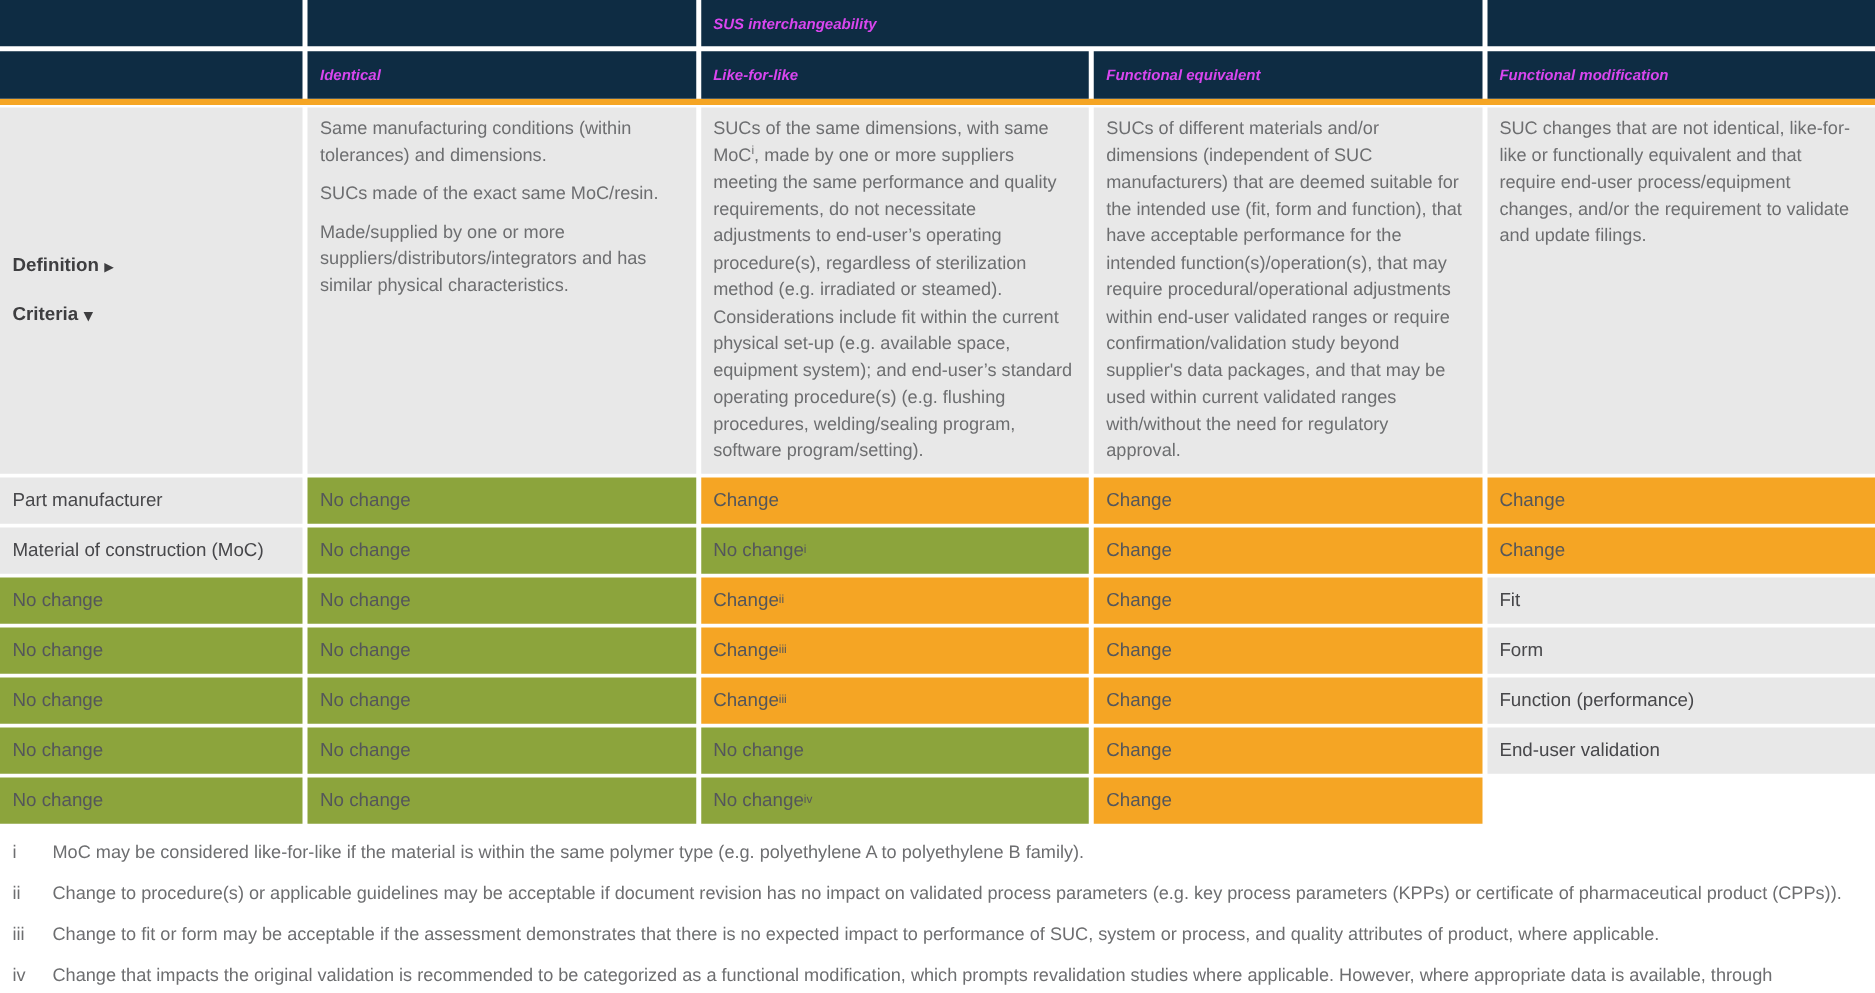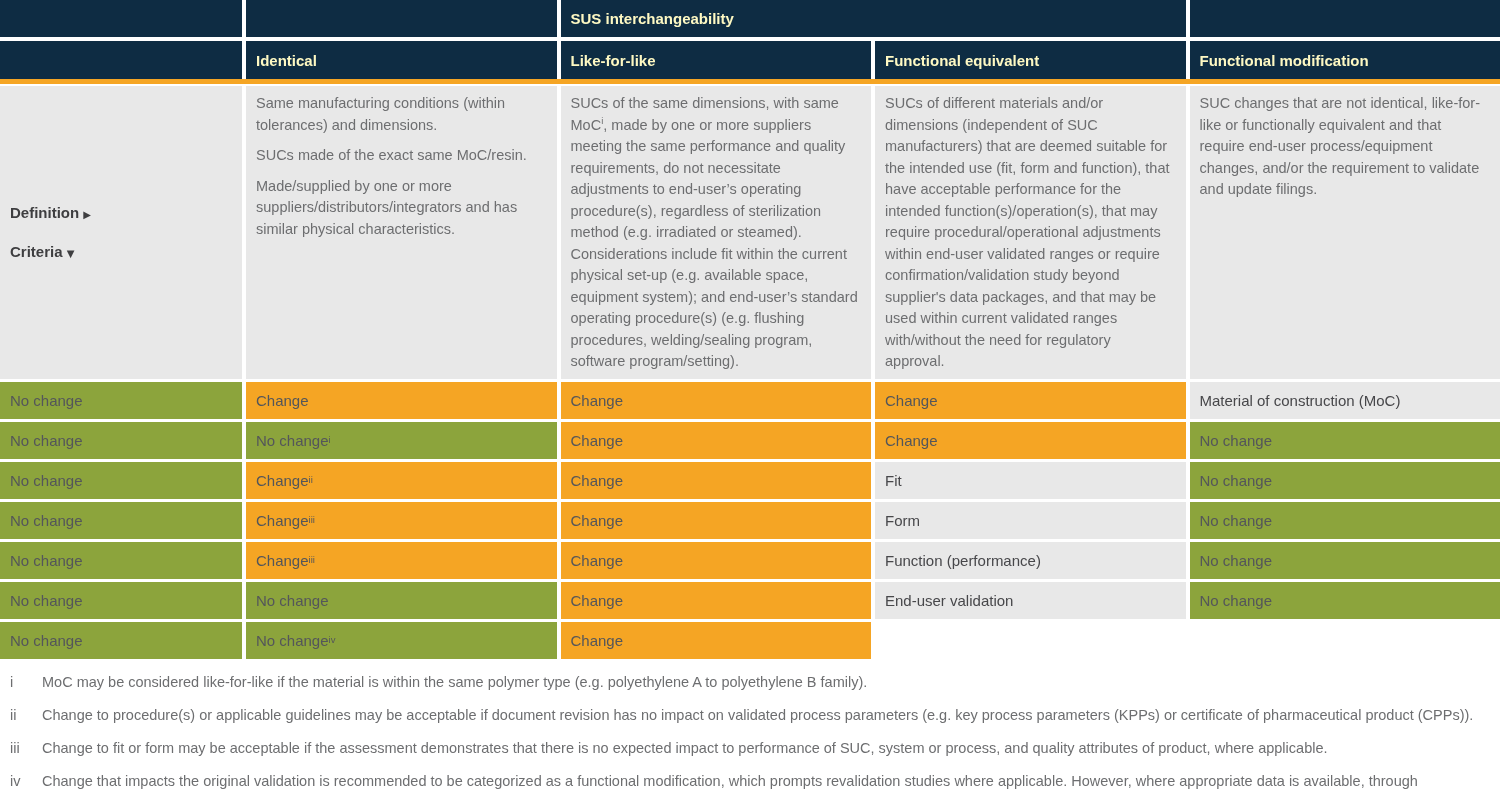--- a/index.html
+++ b/index.html
@@ -13,23 +13,23 @@
     display:grid;
     grid-template-columns:242px repeat(4,1fr);
     column-gap:4px;
     width:1500px;
     background:#fff;
     box-sizing:border-box;
   }
   .head{grid-template-rows:37px 38px;row-gap:4px;}
   .navy{
     background:var(--navy,#0e2c43);
-    color:#fef9c3;font-weight:bold;font-size:15px;
+    color:#d946ef;font-weight:bold;font-size:12px;
     display:flex;align-items:center;
-    padding-left:10px;box-sizing:border-box;
+    padding-left:10px;box-sizing:border-box;font-style:italic;
   }
   .banner{grid-column:3/5;}
   .accent-bar{height:5px;width:1500px;background:var(--orange,#f5a524);}
   .body{
     grid-template-rows:minmax(292px,auto) repeat(7,37px);
     row-gap:3px;margin-top:2px;
   }
   .def-label{
     background:var(--cellbg,#e8e8e8);
     display:flex;flex-direction:column;justify-content:center;gap:22px;
@@ -107,20 +107,21 @@
       </div>
       <div class="def-cell">
         <p>SUCs of the same dimensions, with same MoC<sup>i</sup>, made by one or more suppliers meeting the same performance and quality requirements, do not necessitate adjustments to end-user’s operating procedure(s), regardless of sterilization method (e.g. irradiated or steamed). Considerations include fit within the current physical set-up (e.g. available space, equipment system); and end-user’s standard operating procedure(s) (e.g. flushing procedures, welding/sealing program, software program/setting).</p>
       </div>
       <div class="def-cell">
         <p>SUCs of different materials and/or dimensions (independent of SUC manufacturers) that are deemed suitable for the intended use (fit, form and function), that have acceptable performance for the intended function(s)/operation(s), that may require procedural/operational adjustments within end-user validated ranges or require confirmation/validation study beyond supplier's data packages, and that may be used within current validated ranges with/without the need for regulatory approval.</p>
       </div>
       <div class="def-cell">
         <p>SUC changes that are not identical, like-for-like or functionally equivalent and that require end-user process/equipment changes, and/or the requirement to validate and update filings.</p>
       </div>
+      <div class="row-label">Part manufacturer</div>
       <div class="cell no-change">No change</div>
       <div class="cell change">Change</div>
       <div class="cell change">Change</div>
       <div class="cell change">Change</div>
       <div class="row-label">Material of construction (MoC)</div>
       <div class="cell no-change">No change</div>
       <div class="cell no-change">No change<sup>i</sup></div>
       <div class="cell change">Change</div>
       <div class="cell change">Change</div>
       <div class="cell no-change">No change</div>

